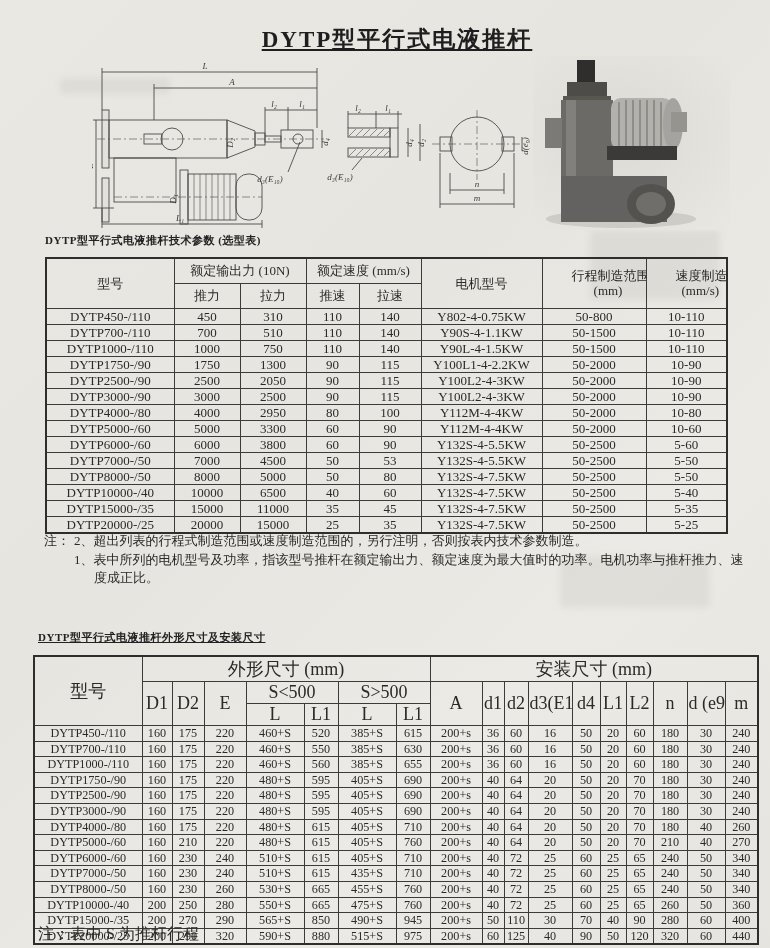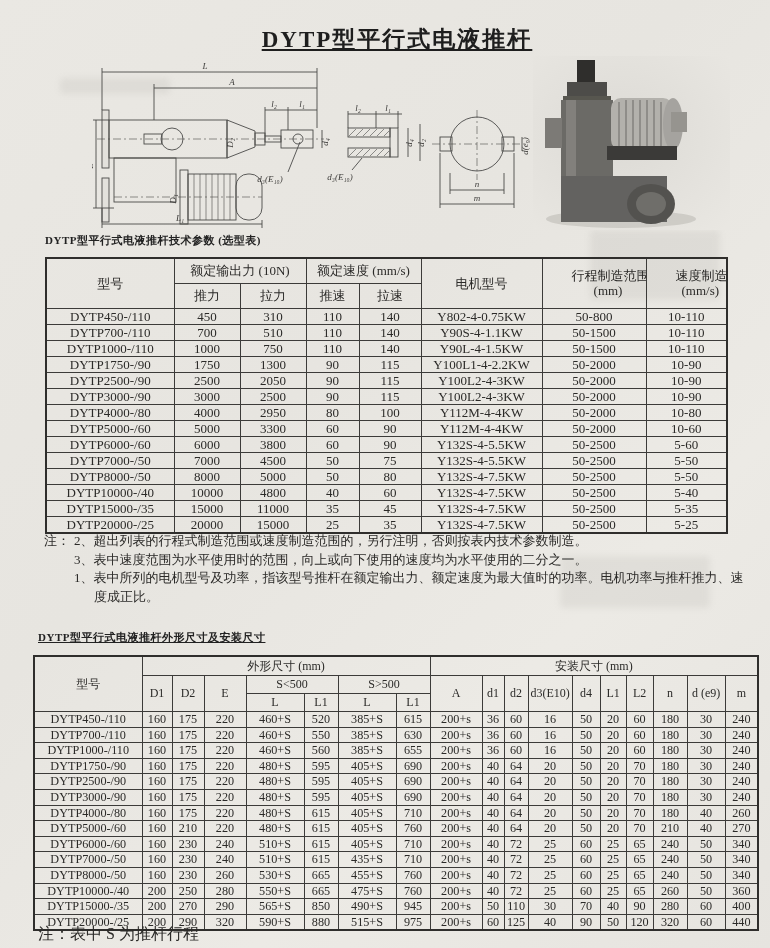--- a/index.html
+++ b/index.html
@@ -20,21 +20,21 @@
   #sec2{left:38px;top:630px;text-decoration:underline;}
   table{border-collapse:collapse;table-layout:fixed;position:absolute;background:transparent;}
   #spec-table{left:45px;top:257px;width:681px;font-size:13px;}
   #dim-table{left:33px;top:655px;width:722px;font-size:12px;}
   th,td{border:1px solid #3c3b39;text-align:center;vertical-align:middle;padding:0 1px;
         font-weight:normal;color:#2b2a28;overflow:hidden;white-space:nowrap;}
   #spec-table{border:2px solid #2f2e2c;}
   #dim-table{border:2px solid #2f2e2c;}
   #spec-table thead th{height:24px;font-size:13px;}
   #spec-table tbody td{height:15px;line-height:15px;font-size:13px;}
-  #dim-table thead th{height:17px;font-size:12px;}
+  #dim-table thead th{height:17px;font-size:18px;}
   #dim-table thead tr:first-child th{height:18px;}
   #dim-table tbody td{height:14.6px;line-height:14.6px;font-size:12.2px;}
   .two-line{line-height:1.15;padding-left:28px;}
   .notes{position:absolute;left:44px;top:532px;width:672px;font-size:13px;line-height:18.5px;
          padding-left:30px;color:#2b2a28;}
   .notes .prefix{position:absolute;left:0;top:0;}
   .note-item{padding-left:20px;text-indent:-20px;}
   .bottom-note{position:absolute;left:38px;top:924px;font-size:16px;color:#2b2a28;}
   svg text{font-family:"Liberation Serif","DejaVu Serif",serif;}
   .dimtxt{font-size:9px;font-style:italic;fill:#3c3b39;}
@@ -319,39 +319,39 @@
           <td>90</td>
           <td>Y132S-4-5.5KW</td>
           <td>50-2500</td>
           <td>5-60</td>
         </tr>
         <tr>
           <td>DYTP7000-/50</td>
           <td>7000</td>
           <td>4500</td>
           <td>50</td>
-          <td>75</td>
+          <td>53</td>
           <td>Y132S-4-5.5KW</td>
           <td>50-2500</td>
           <td>5-50</td>
         </tr>
         <tr>
           <td>DYTP8000-/50</td>
           <td>8000</td>
           <td>5000</td>
           <td>50</td>
           <td>80</td>
           <td>Y132S-4-7.5KW</td>
           <td>50-2500</td>
           <td>5-50</td>
         </tr>
         <tr>
           <td>DYTP10000-/40</td>
           <td>10000</td>
-          <td>4800</td>
+          <td>6500</td>
           <td>40</td>
           <td>60</td>
           <td>Y132S-4-7.5KW</td>
           <td>50-2500</td>
           <td>5-40</td>
         </tr>
         <tr>
           <td>DYTP15000-/35</td>
           <td>15000</td>
           <td>11000</td>
@@ -370,21 +370,20 @@
           <td>Y132S-4-7.5KW</td>
           <td>50-2500</td>
           <td>5-25</td>
         </tr>
       </tbody>
   </table>
 
   <div class="notes">
     <span class="prefix">注：</span>
     <div class="note-item">2、超出列表的行程式制造范围或速度制造范围的，另行注明，否则按表内技术参数制造。</div>
-    <div class="note-item">3、表中速度范围为水平使用时的范围，向上或向下使用的速度均为水平使用的二分之一。</div>
     <div class="note-item">1、表中所列的电机型号及功率，指该型号推杆在额定输出力、额定速度为最大值时的功率。电机功率与推杆推力、速度成正比。</div>
   </div>
 
   <div class="section-title" id="sec2">DYTP型平行式电液推杆外形尺寸及安装尺寸</div>
 
   <table id="dim-table">
     <colgroup>
       <col style="width:108px">
         <col style="width:30px">
         <col style="width:32px">

